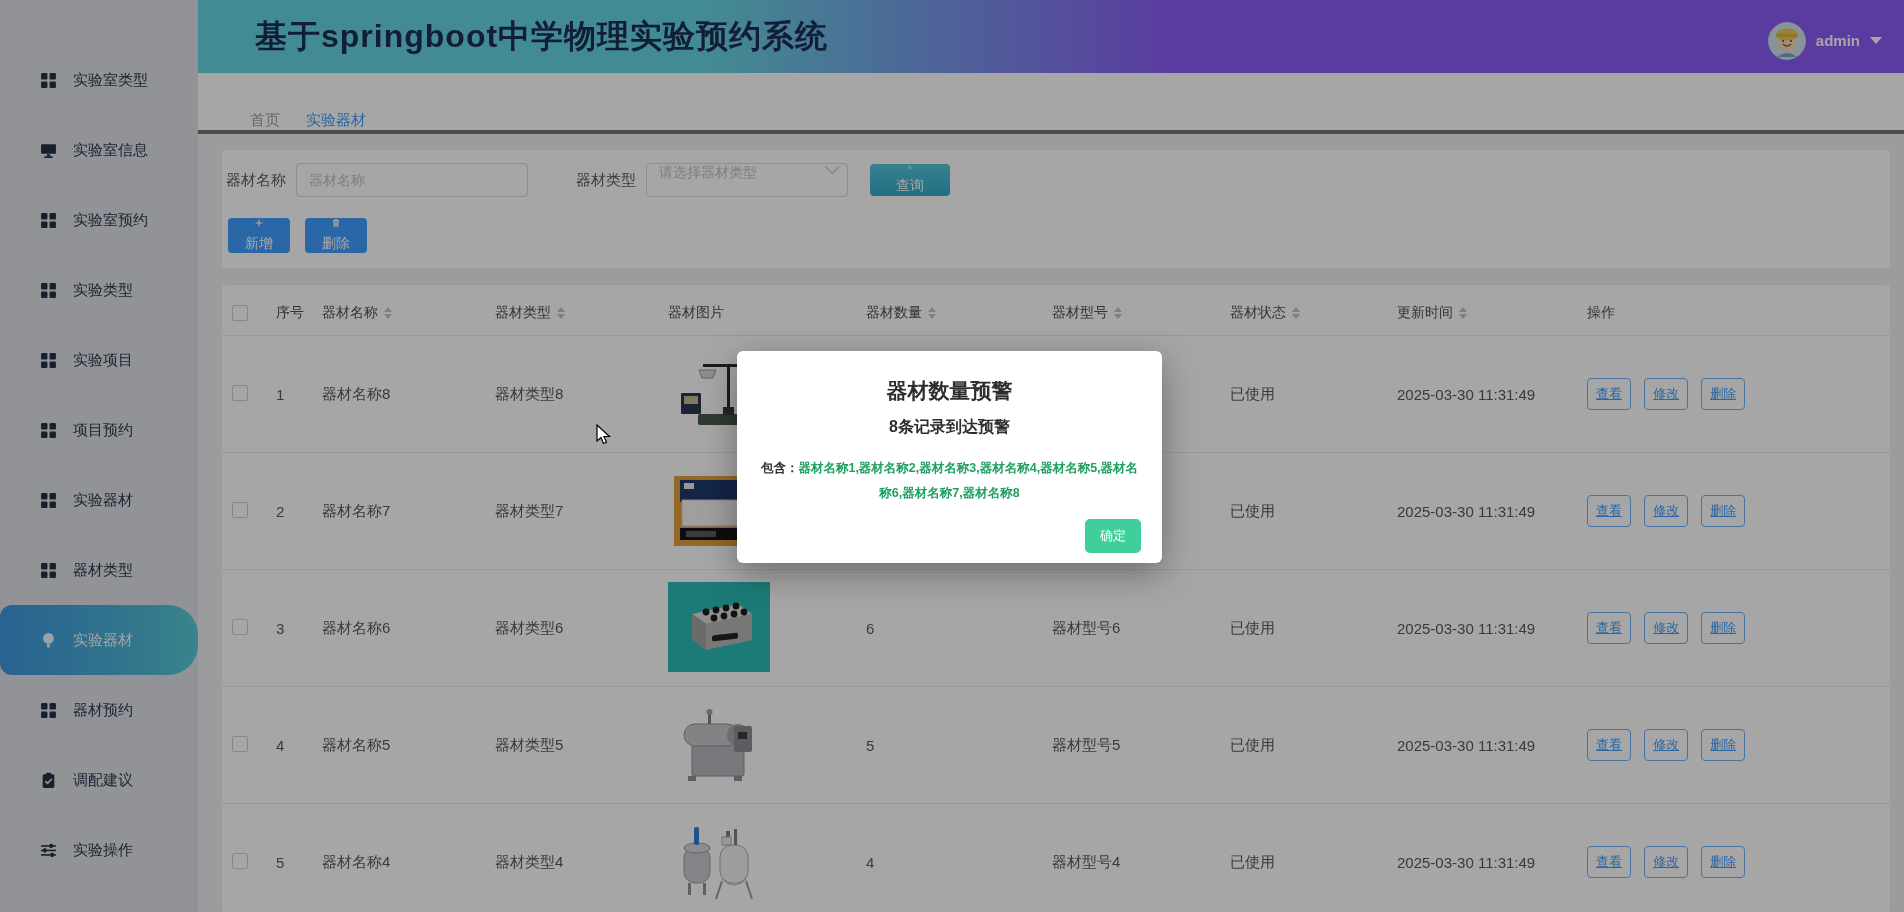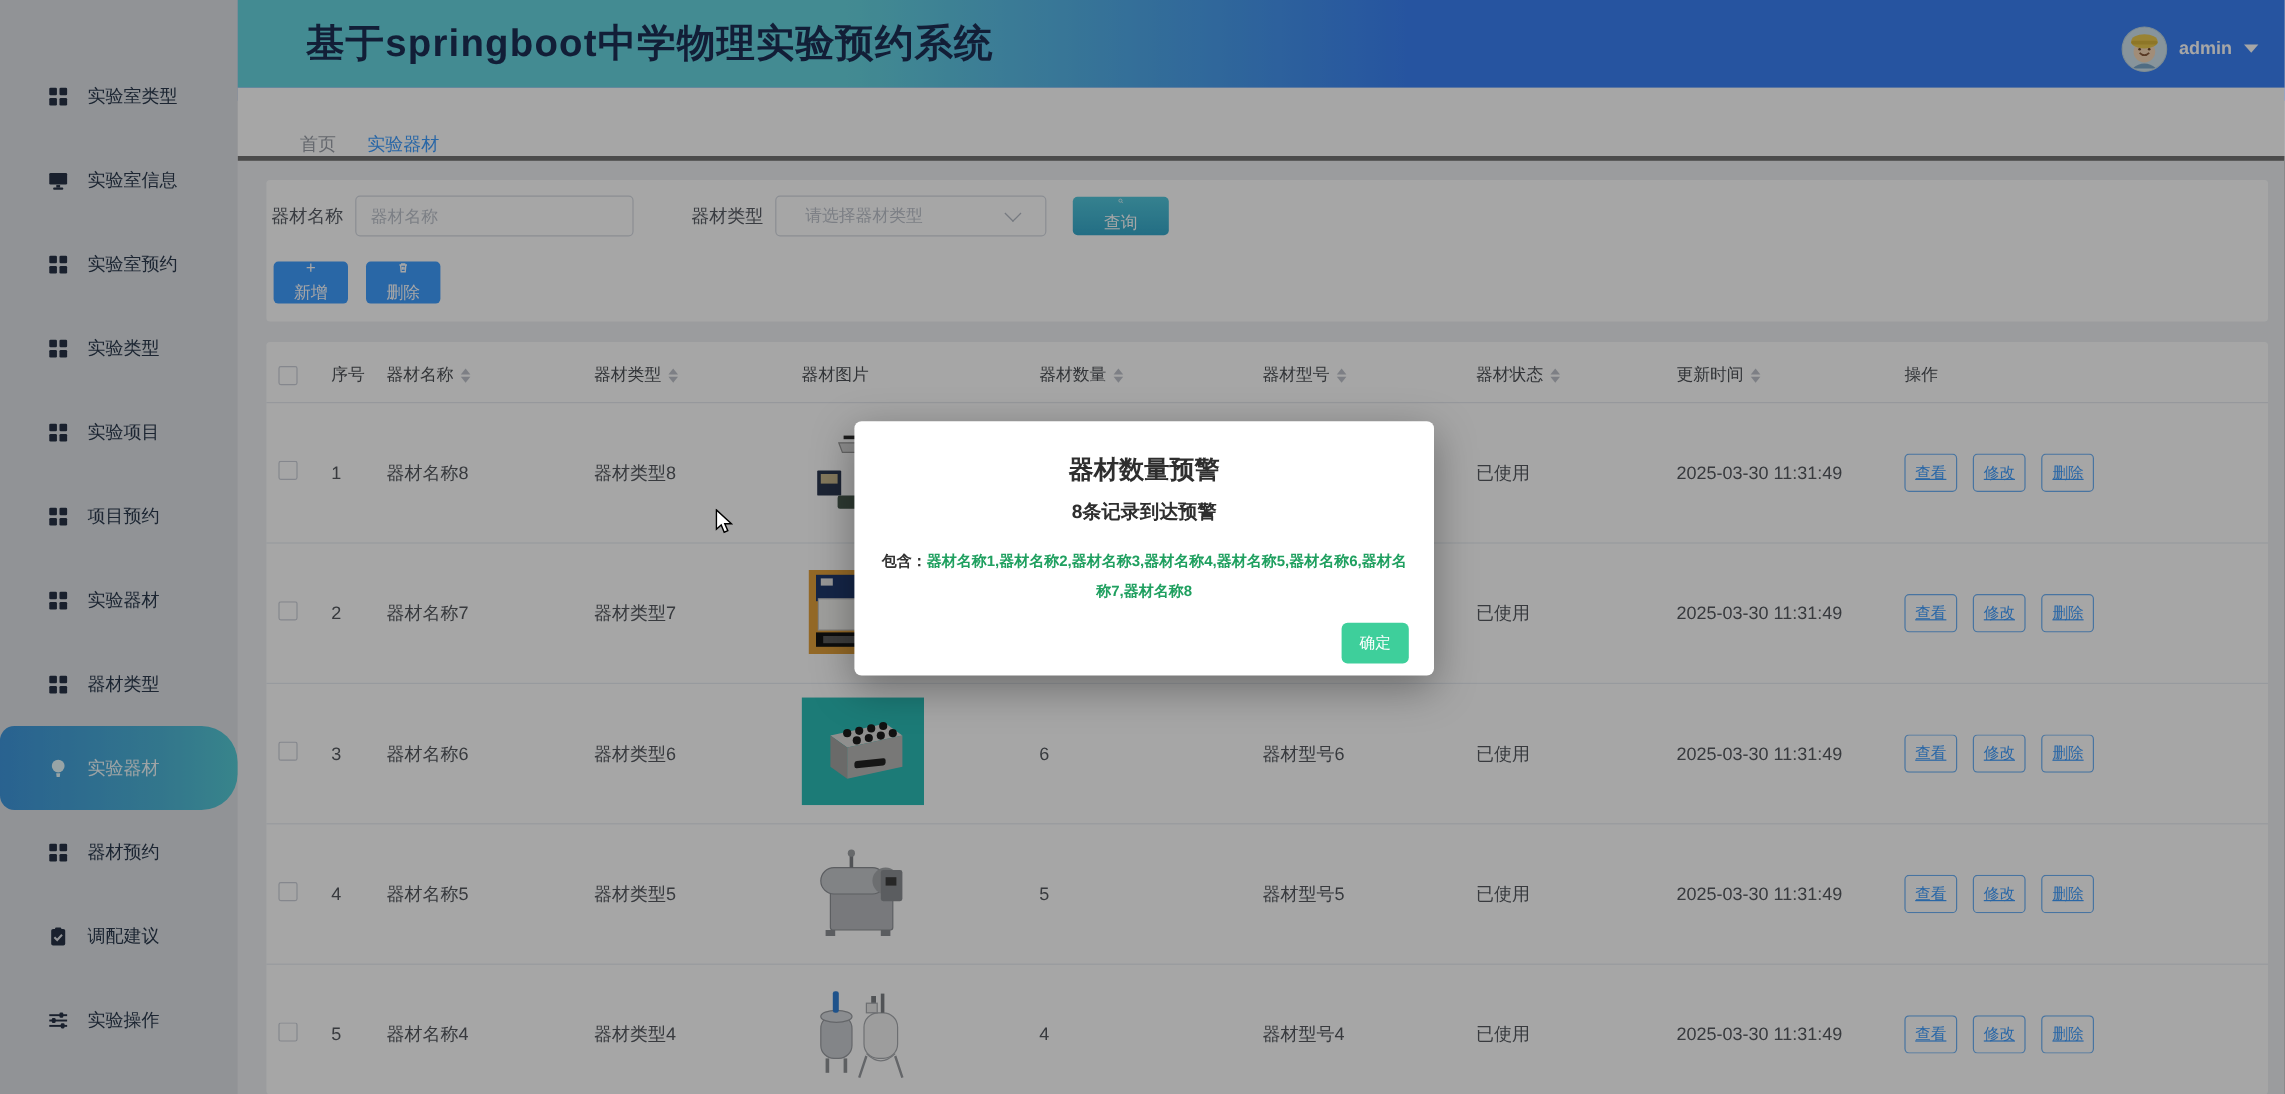--- a/index.html
+++ b/index.html
@@ -11,21 +11,21 @@
   .side-list{position:absolute;top:45px;left:0;right:0;}
   .side-item{height:70px;display:flex;align-items:center;gap:16px;padding-left:40px;
     color:#2b3a4d;font-size:15px;cursor:pointer;}
   .side-item .side-icon{width:17px;height:17px;display:inline-flex;}
   .side-item .side-icon svg{width:17px;height:17px;fill:#273246;}
   .side-item.active{background:linear-gradient(90deg,#3f97dd 0%,#4fb7d8 70%,#56ccd6 100%);
     border-radius:12px 30px 30px 12px;color:#f2fbfd;}
   .side-item.active .side-icon svg{fill:#eafcff;}
 
   
-  .header{position:absolute;left:198px;top:0;right:0;height:84px;background:#3b82f6;padding-left:45px;}
+  .header{position:absolute;left:198px;top:0;right:0;height:84px;background:#8b5cf6;padding-left:45px;}
   .header-accent{position:absolute;left:0;top:0;height:73px;width:975px;
     background:linear-gradient(90deg,#67d6e0 0%,#67d6e0 52%,rgba(103,214,224,0) 100%);}
   .app-title{position:absolute;left:57px;top:0;line-height:73px;font-size:32px;font-weight:bold;
     color:#1d2f55;letter-spacing:1px;}
   .user-box{position:absolute;right:22px;top:4px;height:73px;display:flex;align-items:center;gap:10px;cursor:pointer;font-weight:bold;}
   .avatar{width:36px;height:36px;border-radius:50%;overflow:hidden;background:#cfe3ee;border:1px solid #bcd4e2;}
   .user-name{color:#fff;font-size:15px;}
   .caret-down{width:0;height:0;border-left:6px solid transparent;border-right:6px solid transparent;
     border-top:7px solid #fff;}
 
@@ -41,21 +41,21 @@
   .table-card{left:222px;top:285px;width:1668px;height:627px;}
 
   
   .filter-row{position:absolute;left:4px;top:13px;display:flex;align-items:center;}
   .f-label{font-size:15px;color:#5a5e66;margin:0 10px 0 0;}
   .f-label.second{margin-left:48px;}
   .text-input{width:206px;height:32px;border:1px solid #d6dae2;border-radius:4px;background:#fff;
     font:14px "Liberation Sans",sans-serif;color:#333;padding:0 12px;outline:none;}
   .text-input::placeholder{color:#bfc4cd;}
   .select{width:176px;height:32px;border:1px solid #d6dae2;border-radius:4px;background:#fff;
-    display:flex;align-items:center;justify-content:space-between;padding:0 24px;cursor:pointer;}
+    display:flex;justify-content:space-between;padding:0 12px;cursor:pointer;}
   .select .ph{font-size:14px;color:#bfc4cd;}
   .chevron{width:9px;height:9px;border-right:1.6px solid #b6bcc6;border-bottom:1.6px solid #b6bcc6;
     transform:rotate(45deg) translateY(-3px);}
   .btn{display:inline-flex;align-items:center;justify-content:space-between;gap:7px;border:none;border-radius:4px;
     font:14px "Liberation Sans",sans-serif;color:#fff;cursor:pointer;flex-direction:column;}
   .btn-search{margin-left:22px;width:80px;height:32px;
     background:linear-gradient(180deg,#53c7dc,#36a9cb);}
   .btn-blue{background:#409eff;height:35px;padding:0 17px;}
   .toolbar-row{position:absolute;left:6px;top:68px;display:flex;gap:15px;}
   .btn svg{width:14px;height:14px;stroke:#fff;fill:none;stroke-width:1.8;}
@@ -74,21 +74,21 @@
   .checkbox{display:inline-block;width:14px;height:14px;border:1px solid #ccd0d9;border-radius:2px;
     background:#fff;margin-left:2px;cursor:pointer;}
   .img-slot{display:inline-block;line-height:0;}
   .img-slot svg{width:100px;height:84px;}
   .img-slot[data-name="resistance-box-image"] svg{width:102px;height:90px;}
   .op{background:transparent;border:1px solid #6fb3f7;color:#409eff;border-radius:4px;
     font:13px "Liberation Sans",sans-serif;padding:6px 8px;margin-right:9px;cursor:pointer;text-decoration:underline;}
 
   
   .dim{position:absolute;inset:0;background:rgba(0,0,0,0.35);z-index:50;}
-  .dialog{position:absolute;left:712px;top:351px;width:483px;height:212px;background:#fff;
+  .dialog{position:absolute;left:737px;top:351px;width:425px;height:212px;background:#fff;
     border-radius:6px;box-shadow:0 10px 35px rgba(0,0,0,.35);z-index:60;}
   .dlg-title{margin-top:26px;text-align:center;font-size:21px;font-weight:bold;color:#2e2e2e;}
   .dlg-sub{margin-top:12px;text-align:center;font-size:16px;font-weight:bold;color:#2e2e2e;}
   .dlg-contains{margin-top:18px;padding:0 18px;text-align:center;font-size:12.5px;font-weight:bold;
     line-height:25px;color:#333;}
   .dlg-contains .names{color:#20a060;}
   .btn-ok{position:absolute;right:21px;bottom:10px;background:#3ecf9b;color:#fff;border:none;
     border-radius:5px;font:13px "Liberation Sans",sans-serif;padding:8px 15px;cursor:pointer;}
 
   

